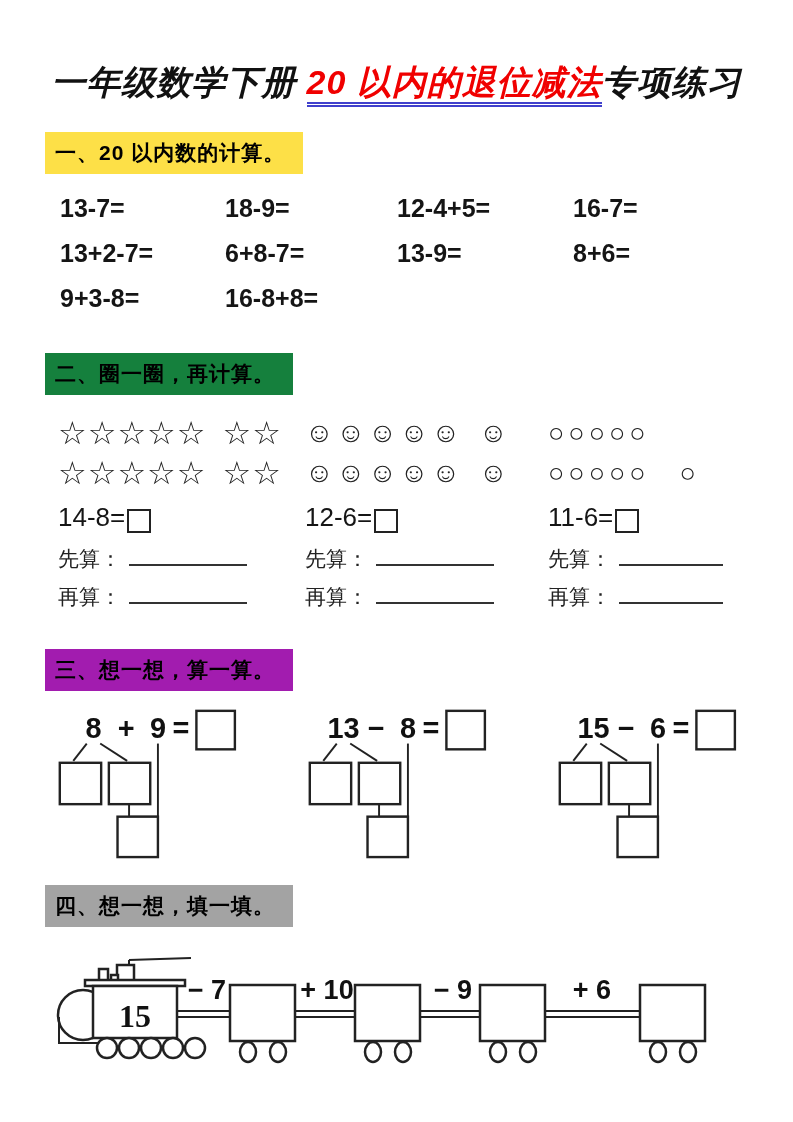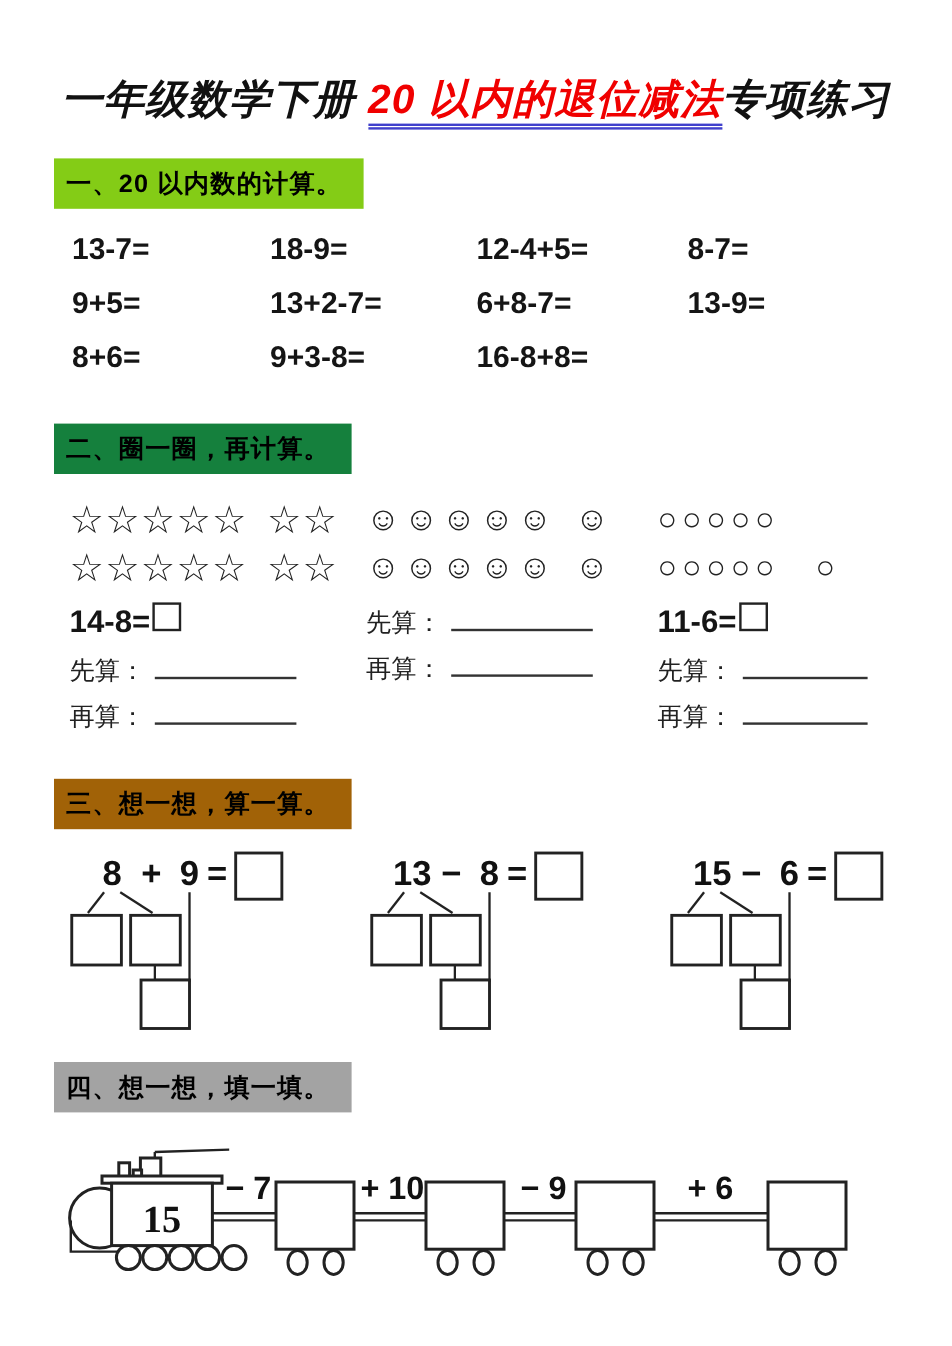--- a/index.html
+++ b/index.html
@@ -11,44 +11,44 @@
   }
   
   .title { margin-top:60px; text-align:center; font-size:34px; font-weight:900; letter-spacing:1px;font-style:italic; }
   .title .hl { color:#f00000; border-bottom:5px double #4040cc; padding-bottom:1px; }
   
   .sec-header-wrap { margin-left:45px; }
   .sec-header {
     display:inline-block; font-size:21px; font-weight:bold; color:#000;
     padding:7px 18px 7px 10px; letter-spacing:1px;
   }
-  .h1 { background:#84cc16; }
+  .h1 { background:#fde047; }
   .h2 { background:#15803d; }
-  .h3 { background:#a16207; }
+  .h3 { background:#a21caf; }
   .h4 { background:#a3a3a3; }
   
   .calc-grid {
     margin:20px 0 0 60px;
     display:grid; grid-template-columns:165px 172px 176px auto;
     row-gap:16px; font-size:25px; font-weight:600; color:#151515;
   }
   
   .circle-grid {
     margin:18px 0 0 58px;
     display:grid; grid-template-columns:247px 243px auto;
   }
   .icon-row { white-space:nowrap; line-height:40px; height:40px; color:#222; }
   .cluster { display:inline-block; }
   .cluster + .cluster { margin-left:16px; }
   .cluster.wide-gap { margin-left:30px; }
   .g-star   { font-size:32px; letter-spacing:1px; }
   .g-smiley { font-size:28px; letter-spacing:3px; }
   .g-circle { font-size:27px; letter-spacing:4px; }
-  .eq-line { margin-top:10px; display:flex; align-items:center; height:30px;
-             font-size:26px; font-weight:700; color:#151515; }
+  .eq-line { margin-top:10px; display:flex; align-items:flex-end; height:30px;
+             font-size:26px; font-weight:400; color:#151515; }
   .ans-box { width:24px; height:24px; border:2.5px solid #222; margin-left:2px;
              margin-top:-8px; background:#fff; }
   .step-line { margin-top:12px; height:26px; font-size:21px; color:#222; white-space:nowrap; }
   .blank { display:inline-block; width:118px; height:18px; border-bottom:2px solid #333; margin-left:8px; }
   .circle-grid > div:nth-child(3) .blank { width:104px; }
   
   .decomp-grid {
     margin:16px 0 0 50px;
     display:grid; grid-template-columns:250px 250px auto;
   }
@@ -79,22 +79,21 @@
 </div>
 
 <div class="sec-header-wrap mt-s1">
   <div class="sec-header h1">一、20 以内数的计算。</div>
 </div>
 
 <div class="calc-grid">
   <span>13-7=</span>
   <span>18-9=</span>
   <span>12-4+5=</span>
-  <span>8-7=</span>
-  <span>9+5=</span>
+  <span>16-7=</span>
   <span>13+2-7=</span>
   <span>6+8-7=</span>
   <span>13-9=</span>
   <span>8+6=</span>
   <span>9+3-8=</span>
   <span>16-8+8=</span>
 </div>
 
 <div class="sec-header-wrap mt-s2">
   <div class="sec-header h2">二、圈一圈，再计算。</div>
@@ -120,20 +119,24 @@
       <span>再算：</span><span class="blank"></span>
     </div>
   </div>
 
   <div>
     <div class="icon-row g-smiley">
       <span class="cluster"><span>☺</span><span>☺</span><span>☺</span><span>☺</span><span>☺</span></span><span class="cluster"><span>☺</span></span>
     </div>
     <div class="icon-row g-smiley">
       <span class="cluster"><span>☺</span><span>☺</span><span>☺</span><span>☺</span><span>☺</span></span><span class="cluster"><span>☺</span></span>
+    </div>
+    <div class="eq-line">
+      <span>12-6=</span>
+      <span class="ans-box"></span>
     </div>
     <div class="step-line">
       <span>先算：</span><span class="blank"></span>
     </div>
     <div class="step-line">
       <span>再算：</span><span class="blank"></span>
     </div>
   </div>
 
   <div>

